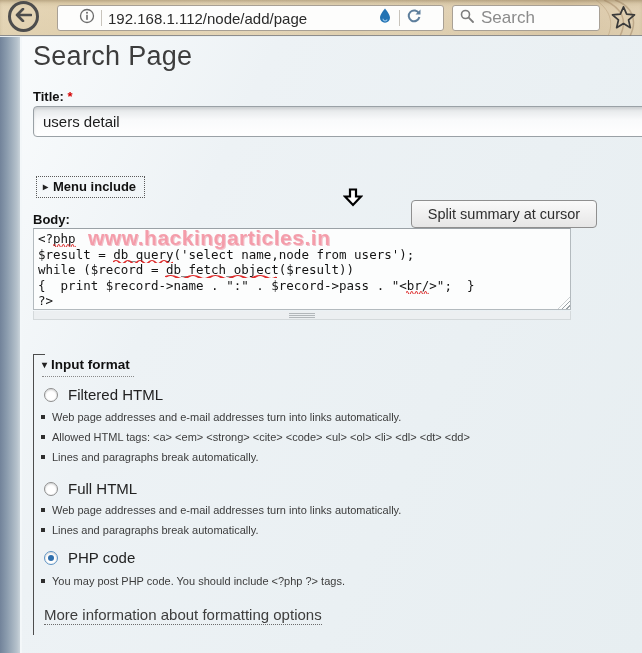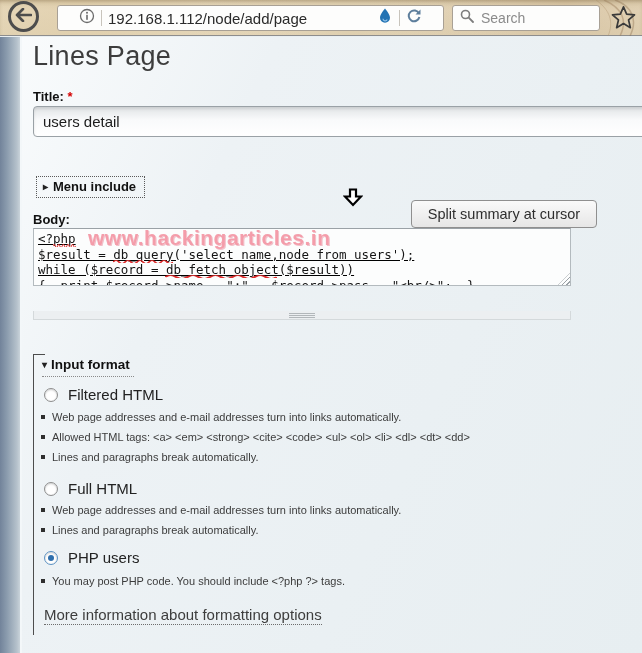--- a/index.html
+++ b/index.html
@@ -19,21 +19,21 @@
   .back-btn { position:absolute; left:8px; top:1px; width:31px; height:31px; border-radius:50%;
     border:3px solid #4d4d4d; display:flex; align-items:center; justify-content:center; }
 
   .urlbar { position:absolute; left:57px; top:5px; width:387px; height:26px; background:#fdfdfc;
     border:1px solid #a8a095; border-radius:3px; display:flex; align-items:center; padding:0 21px; gap:6px; }
   .url-text { font-size:15px; color:#2b2b2b; white-space:nowrap; flex:1; }
   .divider { width:1px; height:16px; background:#c8c4bc; }
 
   .searchbox { position:absolute; left:452px; top:5px; width:148px; height:26px; background:#fdfdfc;
     border:1px solid #a8a095; border-radius:3px; display:flex; align-items:center; padding:0 7px; gap:7px; }
-  .search-text { font-size:14px; color:#8b8b8b; }
+  .search-text { font-size:17px; color:#8b8b8b; }
 
   .star { position:absolute; left:610px; top:4px; }
 
   
   .content { position:absolute; left:0; top:37px; width:642px; height:616px;
     background:linear-gradient(115deg, #fafcfd 0%, #edf2f5 30%, #e7eef1 100%); }
   .edge-strip { position:absolute; left:0; top:0; bottom:0; width:22px;
     background:linear-gradient(to right, #72839a, #8b9cae 35%, #b6c2cc 85%, #c9d3da);
     border-right:2px solid #f3f7f9; }
 
@@ -52,22 +52,22 @@
   .menu-settings { position:absolute; left:36px; top:139px; border:1px dotted #5a5a5a; padding:2px 8px 3px 6px;
     font-size:13px; font-weight:bold; color:#111; display:flex; align-items:center; gap:5px; cursor:pointer; }
   .tri { font-size:10px; color:#222; }
 
   .down-arrow { position:absolute; left:343px; top:151px; }
 
   .split-btn { position:absolute; left:411px; top:163px; width:186px; height:28px;
     background:linear-gradient(#fafafa, #e6e6e6); border:1px solid #8f8f8f; border-radius:4px;
     font-family:"Liberation Sans", sans-serif; font-size:14.5px; color:#2e2e2e; }
 
-  .textarea { position:absolute; left:33px; top:191px; width:538px; height:58px; background:#fcfdfd;
-    border:1px solid #b3babe; border-top-color:#9aa1a6; padding:2px 4px; overflow:hidden;text-decoration:underline; }
+  .textarea { position:absolute; left:33px; top:191px; width:538px; height:82px; background:#fcfdfd;
+    border:1px solid #b3babe; border-top-color:#9aa1a6; padding:2px 4px; overflow:hidden; }
   .code-line { font-family:"DejaVu Sans Mono", monospace; font-size:12.5px; line-height:15.5px;
     color:#141414; white-space:pre; }
   .sq { position:absolute; height:4px; }
   .resize-corner { position:absolute; right:0; bottom:0; width:12px; height:12px;
     background:repeating-linear-gradient(315deg, transparent 0 2px, #9aa1a6 2px 3px);
     clip-path:polygon(100% 0, 100% 100%, 0 100%); }
 
   .watermark { position:absolute; left:88px; top:189px; font-size:21px; font-weight:bold;
     color:rgba(242,142,158,.85); text-shadow:0 0 1px rgba(255,255,255,.7), 1px 1px 0 rgba(226,110,132,.45);
     letter-spacing:.5px; pointer-events:none; }
@@ -156,21 +156,21 @@
     <div class="star">
       <svg width="27" height="27" viewBox="0 0 24 24">
           <path d="M12 2.5 L14.8 9 L21.8 9.6 L16.5 14.2 L18.1 21.1 L12 17.4 L5.9 21.1 L7.5 14.2 L2.2 9.6 L9.2 9 Z" fill="none" stroke="#3a3a3a" stroke-width="1.5" stroke-linejoin="round"></path>
         </svg>
     </div>
   </div>
 
   <div class="content">
     <div class="edge-strip"></div>
 
-    <h1 class="page-title">Lines Page</h1>
+    <h1 class="page-title">Search Page</h1>
 
     <div class="field-label title-label">
       <span>Title:</span>
       <span class="req">*</span>
     </div>
     <div class="text-input">
       <span>users detail</span>
     </div>
 
     <div class="menu-settings">
@@ -244,21 +244,21 @@
         <span class="bullet"></span>
         <span class="note-text">Web page addresses and e-mail addresses turn into links automatically.</span>
       </div>
       <div class="note" style="top:170px;">
         <span class="bullet"></span>
         <span class="note-text">Lines and paragraphs break automatically.</span>
       </div>
 
       <div class="opt" style="top:195px;">
         <span class="radio selected"></span>
-        <span class="opt-label">PHP users</span>
+        <span class="opt-label">PHP code</span>
       </div>
       <div class="note" style="top:221px;">
         <span class="bullet"></span>
         <span class="note-text">You may post PHP code. You should include &lt;?php ?&gt; tags.</span>
       </div>
 
       <a class="more-link">More information about formatting options</a>
     </div>
   </div>
 </div>

